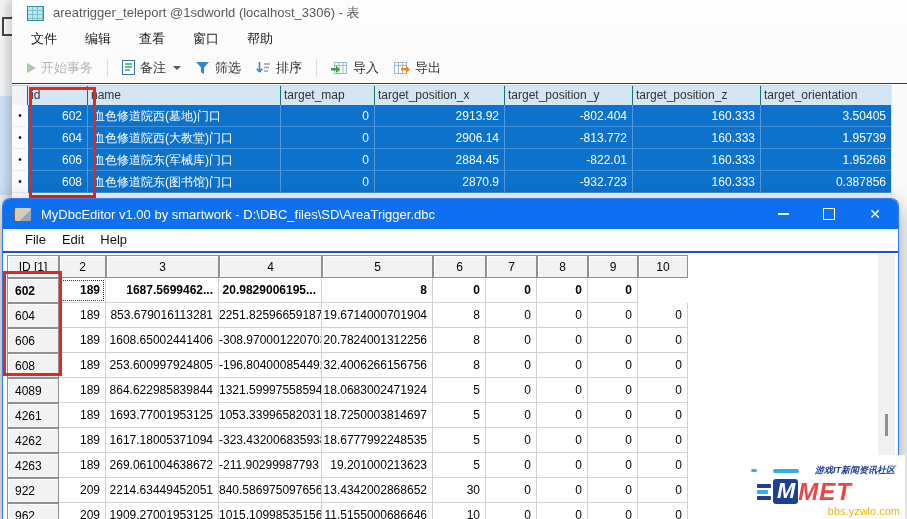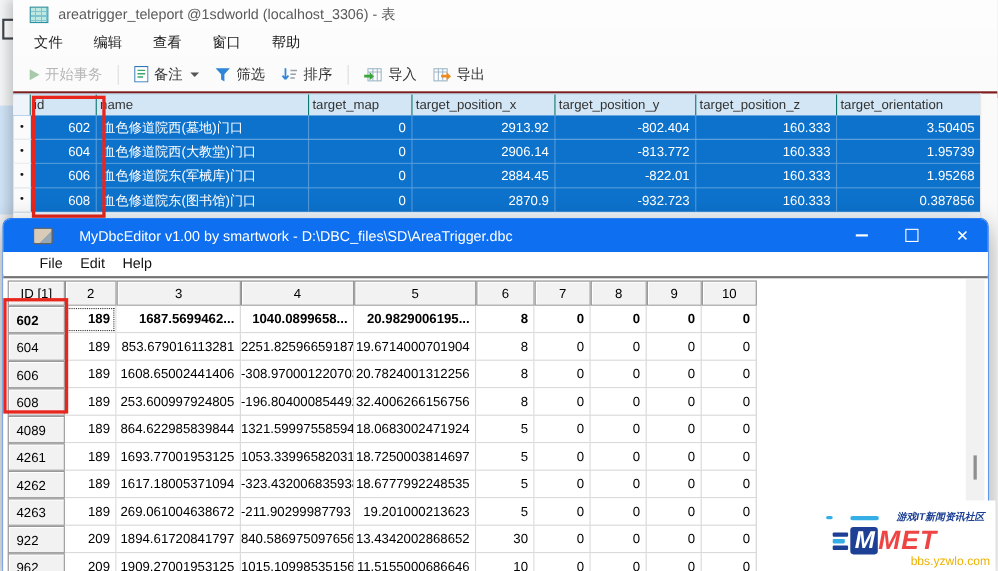--- a/index.html
+++ b/index.html
@@ -15,21 +15,21 @@
   .nv{position:absolute;left:12px;top:0;width:895px;height:519px;background:#fff;
       box-shadow:-5px 0 9px rgba(0,0,0,.18);}
   .nv-title{height:26px;display:flex;align-items:center;gap:9px;padding-left:15px;
             background:#fdfdfd;color:#5a5a5a;font-size:13px;}
   .ic-table{width:15px;height:13px;border:1px solid #2e8f9e;background:
       repeating-linear-gradient(to right,transparent 0 4px,#7cc4cf 4px 5px),
       repeating-linear-gradient(to bottom,#bfe9e0 0 3px,#7cc4cf 3px 4px);}
   .nv-menu{height:26px;display:flex;align-items:center;font-size:13px;color:#1c1c1c;padding-left:5px;background:#fcfcfc;}
   .nv-menu span{padding:0 14px;cursor:default;}
   .nv-toolbar{height:31px;display:flex;align-items:center;font-size:13px;color:#333;
-              padding-left:8px;background:#fbfbfb;border-bottom:6px solid #7f1d1d;}
+              padding-left:8px;background:#fbfbfb;border-bottom:1px solid #7f1d1d;}
   .tbtn{display:flex;align-items:center;gap:5px;padding:3px 7px;border-radius:3px;}
   .tbtn.disabled{color:#b6b6b6;}
   .sep{width:1px;height:18px;background:#ddd;margin:0 7px;}
   .ic-play{width:0;height:0;border-left:9px solid #a9c9ab;border-top:5px solid transparent;border-bottom:5px solid transparent;}
   .caret{width:0;height:0;border-top:4px solid #555;border-left:4px solid transparent;border-right:4px solid transparent;margin-left:2px;}
 
   
   .nv-grid-h{position:absolute;left:0;top:85px;height:19px;display:grid;
       grid-template-columns:16px 60px 193px 94px 130px 128px 128px 131px;
       background:#d2e6f5;font-size:12px;color:#333;border-top:1px solid #bcd8ec;border-bottom:1px solid #aacbe5;}
@@ -48,30 +48,30 @@
   
   .hl{position:absolute;border:3px solid #e8261d;pointer-events:none;}
   .hl1{left:29px;top:87px;width:61px;height:105px;z-index:30;}
   .hl2{left:3px;top:271px;width:53px;height:99px;z-index:55;}
 
   
   .dbc{position:absolute;left:2px;top:198px;width:895px;height:321px;background:#fff;
        border:1px solid #2f7df0;border-bottom:none;border-radius:8px 8px 0 0;
        box-shadow:0 8px 24px rgba(0,0,0,.35);z-index:40;}
   .dbc-title{height:30px;background:#0e6ff0;border-radius:7px 7px 0 0;display:flex;align-items:center;
-             gap:24px;color:#fff;font-size:13px;padding-left:27px;position:relative;}
+             gap:9px;color:#fff;font-size:13px;padding-left:11px;position:relative;}
   .ic-app{width:16px;height:13px;background:linear-gradient(135deg,#d8cbb8 0 60%,#9aa7b5 60%);border:1px solid #6d6357;border-radius:2px;}
   .wbtns{position:absolute;right:0;top:0;height:30px;display:flex;align-items:center;}
   .wb{width:46px;height:30px;display:flex;align-items:center;justify-content:center;color:#fff;}
   .glyph-min{width:11px;height:1.5px;background:#fff;}
   .glyph-max{width:10px;height:10px;border:1.5px solid #fff;}
   .glyph-close{font-size:14px;line-height:1;}
-  .dbc-menu{height:20px;display:flex;align-items:center;font-size:13px;color:#111;padding-left:25px;background:#fff;}
+  .dbc-menu{height:20px;display:flex;align-items:center;font-size:13px;color:#111;padding-left:14px;background:#fff;}
   .dbc-menu span{padding:0 8px;}
-  .dbc-body{position:absolute;top:52px;left:0;right:0;bottom:0;background:#fff;border-top:2px solid #737373;}
+  .dbc-body{position:absolute;top:52px;left:0;right:0;bottom:0;background:#fff;border-top:2px solid #1d4ed8;}
   .grid{position:absolute;left:4px;top:2px;font-size:12px;color:#000;}
   .drow{display:grid;grid-template-columns:52px 47px 113px 103px 111px 53px 51px 51px 50px 50px;}
   .hrow{height:23px;}
   .brow{height:25px;}
   .hc,.rh{background:#f2f2f2;border:1px solid #909090;box-shadow:inset 1px 1px 0 #fff;}
   .hc{display:flex;align-items:center;justify-content:center;}
   .rh{display:flex;align-items:center;padding-left:7px;}
   .dc{background:#fff;border-right:1px solid #d2d2d2;border-bottom:1px solid #d2d2d2;
       line-height:24px;text-align:right;padding-right:5px;overflow:hidden;white-space:nowrap;}
   .bold .dc,.bold .rh{font-weight:bold;}
@@ -254,21 +254,20 @@
             <div class="hc">7</div>
             <div class="hc">8</div>
             <div class="hc">9</div>
             <div class="hc">10</div>
           </div>
         <div>
             <div class="drow brow bold">
               <div class="rh">602</div>
               <div class="dc focus">189</div>
               <div class="dc">1687.5699462...</div>
-              <div class="dc">1040.0899658...</div>
               <div class="dc">20.9829006195...</div>
               <div class="dc">8</div>
               <div class="dc">0</div>
               <div class="dc">0</div>
               <div class="dc">0</div>
               <div class="dc">0</div>
             </div>
             <div class="drow brow">
               <div class="rh">604</div>
               <div class="dc">189</div>
@@ -349,21 +348,21 @@
               <div class="dc">19.201000213623</div>
               <div class="dc">5</div>
               <div class="dc">0</div>
               <div class="dc">0</div>
               <div class="dc">0</div>
               <div class="dc">0</div>
             </div>
             <div class="drow brow">
               <div class="rh">922</div>
               <div class="dc">209</div>
-              <div class="dc">1894.61720841797</div>
+              <div class="dc">2214.63449452051</div>
               <div class="dc">840.586975097656</div>
               <div class="dc">13.4342002868652</div>
               <div class="dc">30</div>
               <div class="dc">0</div>
               <div class="dc">0</div>
               <div class="dc">0</div>
               <div class="dc">0</div>
             </div>
             <div class="drow brow">
               <div class="rh">962</div>

